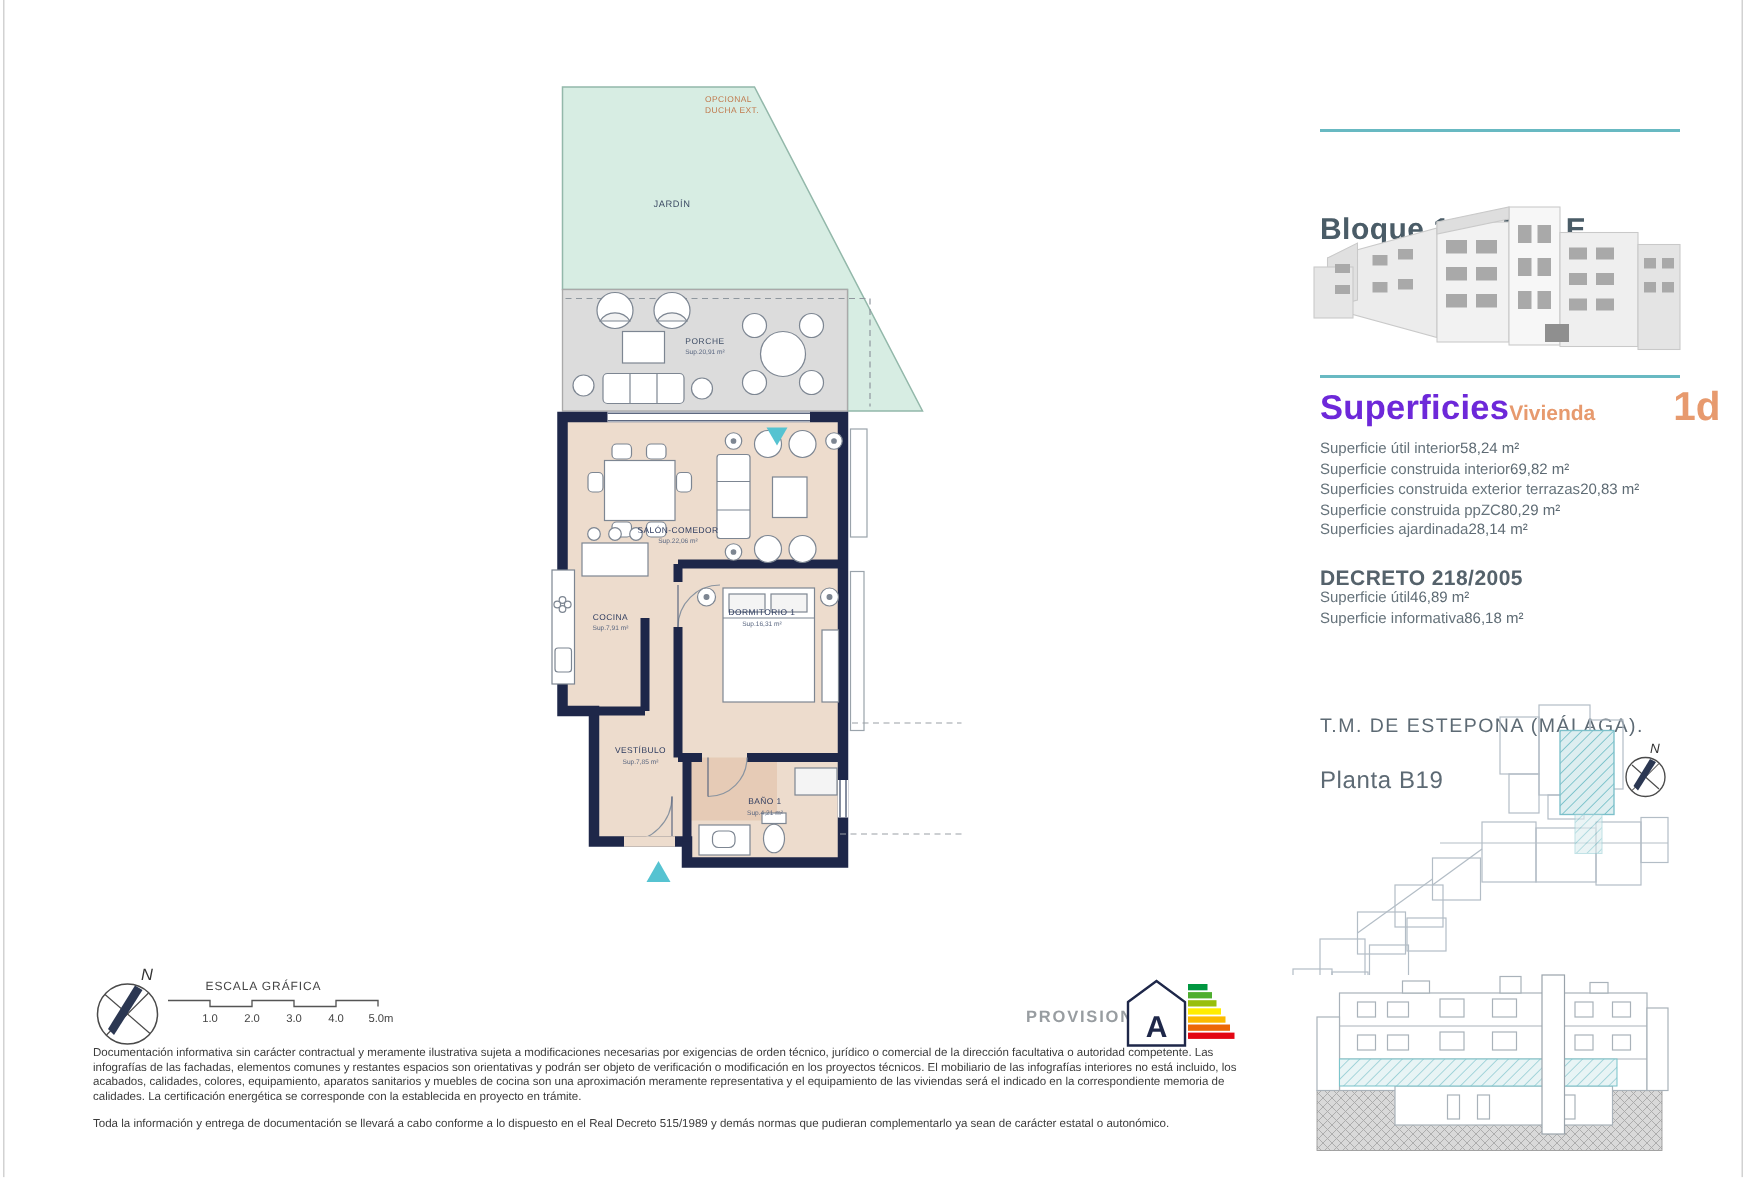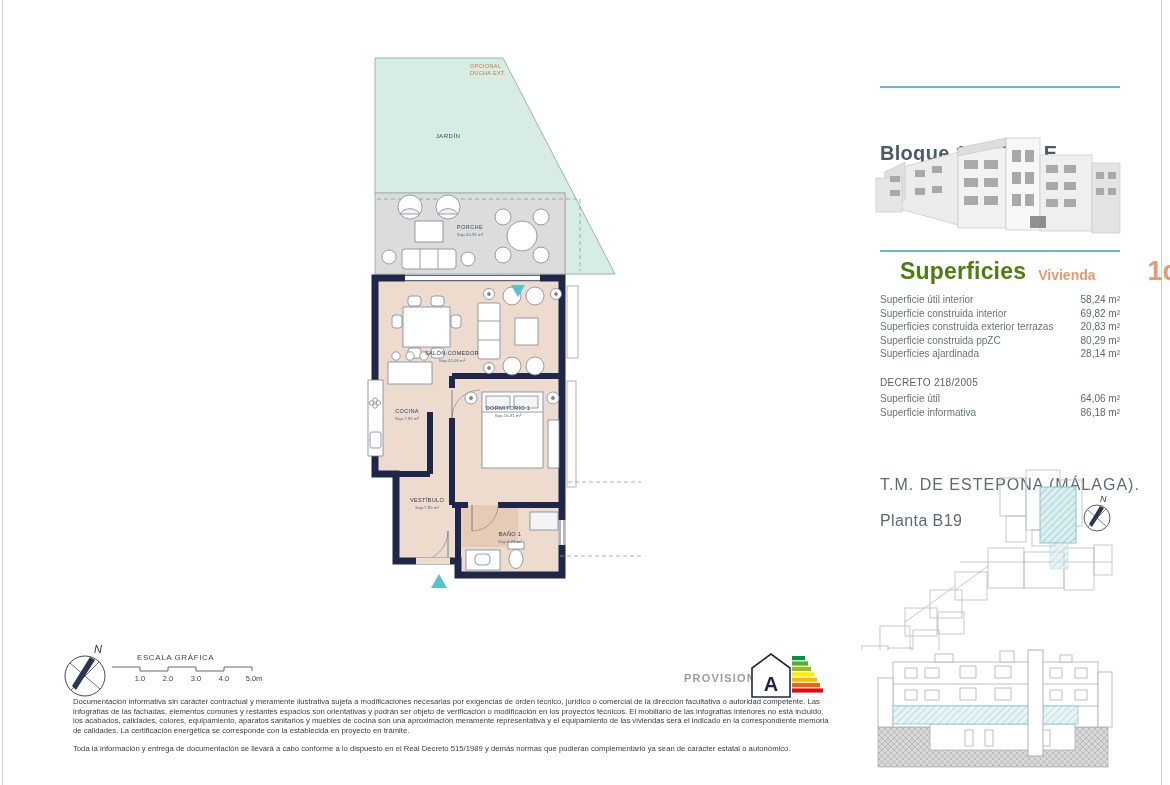--- a/index.html
+++ b/index.html
@@ -4,35 +4,35 @@
 <style>
   html,body{margin:0;padding:0;background:#ffffff;}
   body{font-family:"Liberation Sans",sans-serif;color:#3a3a3a;}
   .page{position:relative;width:1170px;height:785px;background:#fff;overflow:hidden;}
   .abs{position:absolute;}
   .border-v{position:absolute;top:0;bottom:0;width:1px;background:#d2d2d2;}
   
   .rule{position:absolute;left:880px;width:240px;height:2px;background:#68b9c2;}
   .block-title{position:absolute;left:880px;top:94px;font-size:20px;font-weight:600;color:#4a5c67;letter-spacing:.3px;margin-top:48px;}
   .sup-head{position:absolute;left:880px;top:258px;width:240px;display:flex;align-items:flex-end;}
-  .sup-title{font-size:23px;font-weight:700;color:#4d7c0f;letter-spacing:.2px;margin-left:20px;}
+  .sup-title{font-size:23px;font-weight:700;color:#6d28d9;letter-spacing:.2px;}
   .sup-spacer{flex:1;}
-  .unit-label{font-size:14px;font-weight:600;color:#e79a6e;margin:0 8px 2px 12px;}
+  .unit-label{font-size:14px;font-weight:600;color:#e79a6e;margin:0 8px 2px 0;}
   .unit-code{font-size:27px;font-weight:600;color:#e79a6e;line-height:1;margin-left:44px;}
   .srows{position:absolute;left:880px;top:293px;width:240px;}
-  .srow{display:flex;justify-content:space-between;font-size:10px;color:#66737b;line-height:13.5px;}
+  .srow{display:flex;font-size:10px;color:#66737b;line-height:13.5px;}
   .srow .v{color:#5d6a73;}
-  .decree-title{position:absolute;left:880px;top:377px;font-size:10px;font-weight:400;color:#55626b;letter-spacing:.3px;}
+  .decree-title{position:absolute;left:880px;top:377px;font-size:14px;font-weight:700;color:#55626b;letter-spacing:.3px;}
   .drows{position:absolute;left:880px;top:392px;width:240px;}
-  .loc-1{position:absolute;left:880px;top:476px;font-size:16px;color:#5d6a74;letter-spacing:1px;}
+  .loc-1{position:absolute;left:880px;top:476px;font-size:13px;color:#5d6a74;letter-spacing:1px;}
   .loc-2{position:absolute;left:880px;top:512px;font-size:16px;color:#5d6a74;letter-spacing:.4px;}
   
   .provisional{position:absolute;left:684px;top:672px;font-size:11px;font-weight:700;color:#989da1;letter-spacing:1.2px;}
   .disc{position:absolute;left:62px;top:697px;width:772px;font-size:7.7px;line-height:9.5px;color:#3c3c3c;}
-  .disc p{margin:0 0 9px 11px;}
+  .disc p{margin:0 0 9px 0;}
   text{font-family:"Liberation Sans",sans-serif;}
 </style>
 </head>
 <body>
 
 <div class="page">
   <div class="border-v" style="left:2px;"></div>
   <div class="border-v" style="left:1161px;"></div>
 
   <svg class="abs" style="left:0;top:40px;" width="880" height="620" viewBox="0 40 880 620">
@@ -255,21 +255,21 @@
     <div class="srow">
         <span>Superficies ajardinada</span>
         <span class="v">28,14 m²</span>
       </div>
   </div>
 
   <div class="decree-title">DECRETO 218/2005</div>
   <div class="drows">
     <div class="srow">
         <span>Superficie útil</span>
-        <span class="v">64,06 m²</span>
+        <span class="v">46,89 m²</span>
       </div>
     <div class="srow">
         <span>Superficie informativa</span>
         <span class="v">86,18 m²</span>
       </div>
   </div>
 
   <div class="loc-1">T.M. DE ESTEPONA (MÁLAGA).</div>
   <div class="loc-2">Planta B19</div>
 

